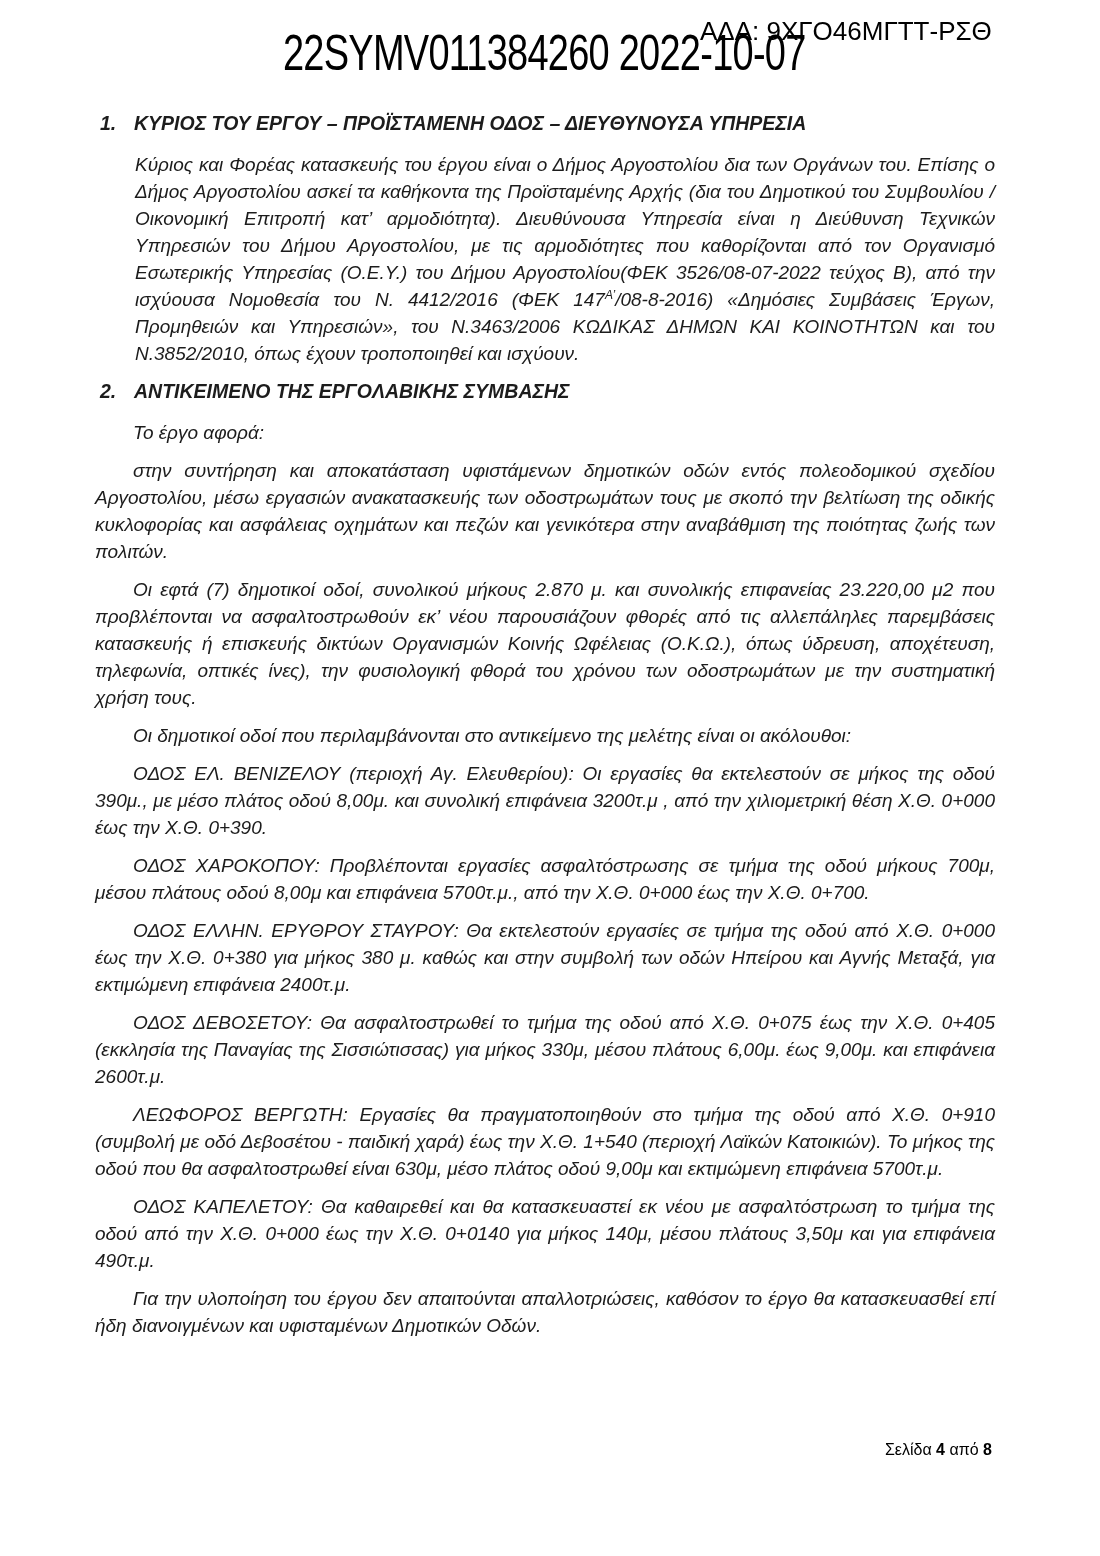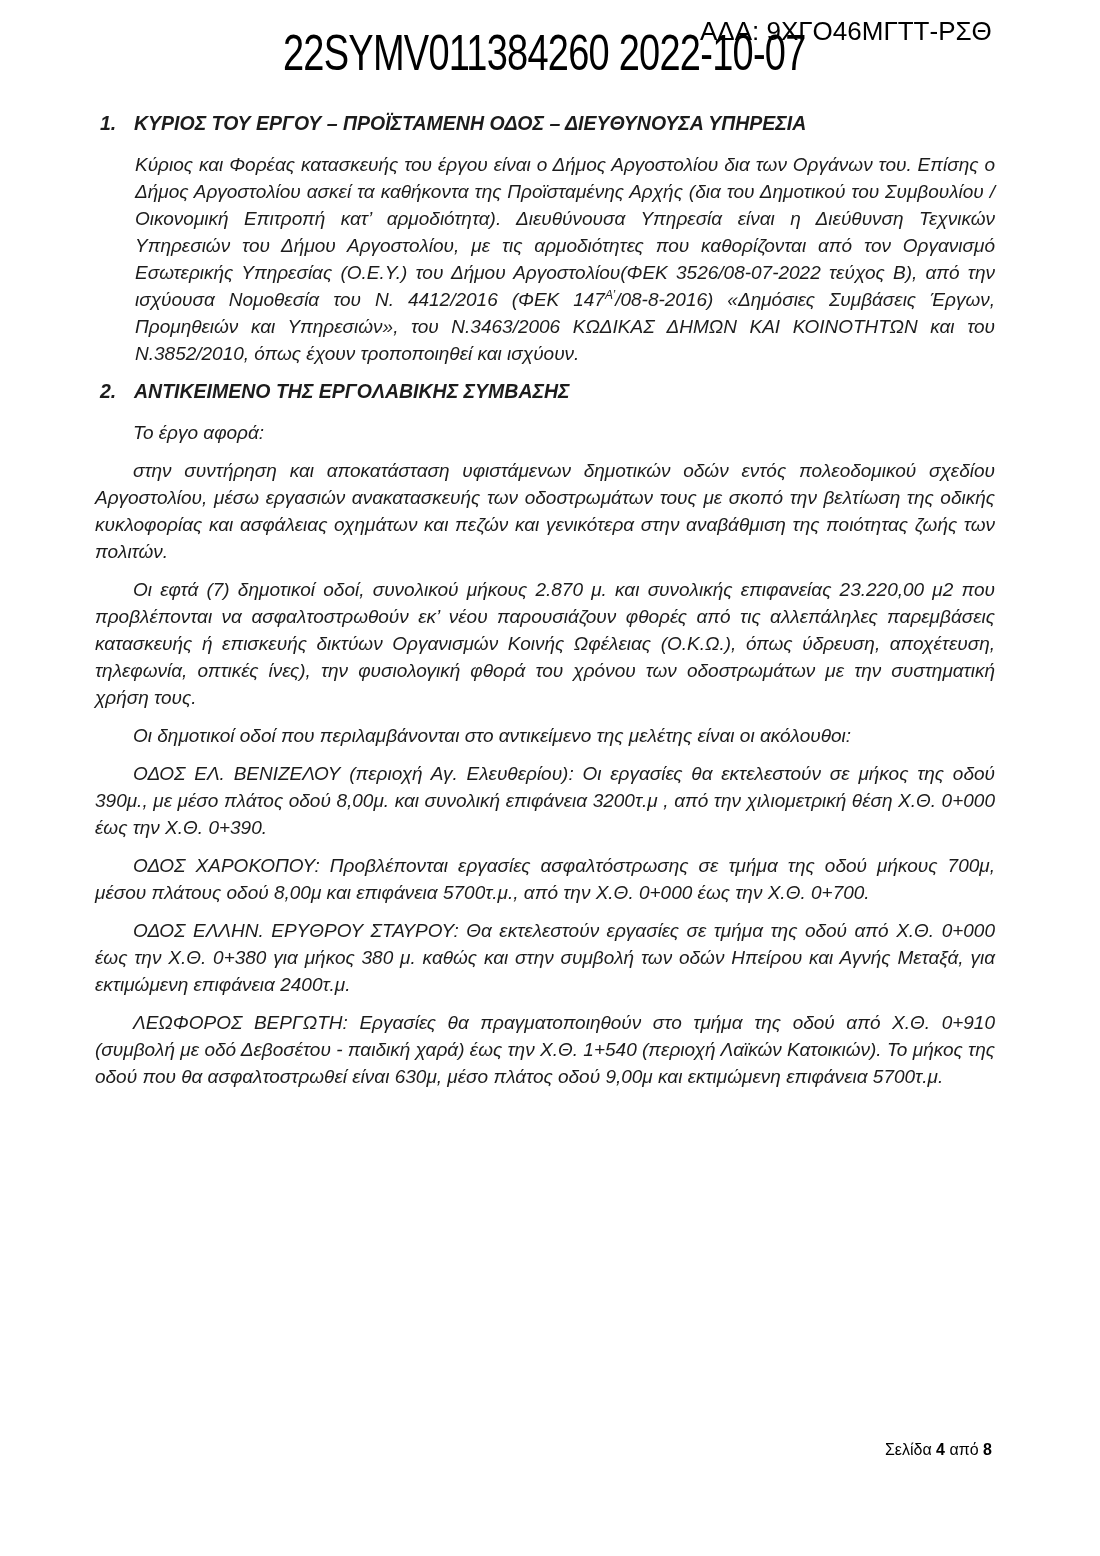--- a/index.html
+++ b/index.html
@@ -89,21 +89,24 @@
     </div>
 
     <p class="intro">Το έργο αφορά:</p>
 
     <p>στην συντήρηση και αποκατάσταση υφιστάμενων δημοτικών οδών εντός πολεοδομικού σχεδίου Αργοστολίου, μέσω εργασιών ανακατασκευής των οδοστρωμάτων τους με σκοπό την βελτίωση της οδικής κυκλοφορίας και ασφάλειας οχημάτων και πεζών και γενικότερα στην αναβάθμιση της ποιότητας ζωής των πολιτών.</p>
     <p>Οι εφτά (7) δημοτικοί οδοί, συνολικού μήκους 2.870 μ. και συνολικής επιφανείας 23.220,00 μ2 που προβλέπονται να ασφαλτοστρωθούν εκ’ νέου παρουσιάζουν φθορές από τις αλλεπάληλες παρεμβάσεις κατασκευής ή επισκευής δικτύων Οργανισμών Κοινής Ωφέλειας (Ο.Κ.Ω.), όπως ύδρευση, αποχέτευση, τηλεφωνία, οπτικές ίνες), την φυσιολογική φθορά του χρόνου των οδοστρωμάτων με την συστηματική χρήση τους.</p>
     <p>Οι δημοτικοί οδοί που περιλαμβάνονται στο αντικείμενο της μελέτης είναι οι ακόλουθοι:</p>
     <p>ΟΔΟΣ ΕΛ. ΒΕΝΙΖΕΛΟΥ (περιοχή Αγ. Ελευθερίου): Οι εργασίες θα εκτελεστούν σε μήκος της οδού 390μ., με μέσο πλάτος οδού 8,00μ. και συνολική επιφάνεια 3200τ.μ , από την χιλιομετρική θέση Χ.Θ. 0+000 έως την Χ.Θ. 0+390.</p>
     <p>ΟΔΟΣ ΧΑΡΟΚΟΠΟΥ: Προβλέπονται εργασίες ασφαλτόστρωσης σε τμήμα της οδού μήκους 700μ, μέσου πλάτους οδού 8,00μ και επιφάνεια 5700τ.μ., από την Χ.Θ. 0+000 έως την Χ.Θ. 0+700.</p>
     <p>ΟΔΟΣ ΕΛΛΗΝ. ΕΡΥΘΡΟΥ ΣΤΑΥΡΟΥ: Θα εκτελεστούν εργασίες σε τμήμα της οδού από Χ.Θ. 0+000 έως την Χ.Θ. 0+380 για μήκος 380 μ. καθώς και στην συμβολή των οδών Ηπείρου και Αγνής Μεταξά, για εκτιμώμενη επιφάνεια 2400τ.μ.</p>
+    <p>ΟΔΟΣ ΔΕΒΟΣΕΤΟΥ: Θα ασφαλτοστρωθεί το τμήμα της οδού από Χ.Θ. 0+075  έως την Χ.Θ. 0+405 (εκκλησία της Παναγίας της Σισσιώτισσας) για μήκος 330μ, μέσου πλάτους 6,00μ. έως 9,00μ. και επιφάνεια 2600τ.μ.</p>
     <p>ΛΕΩΦΟΡΟΣ ΒΕΡΓΩΤΗ: Εργασίες θα πραγματοποιηθούν στο τμήμα της οδού από Χ.Θ. 0+910 (συμβολή με οδό Δεβοσέτου - παιδική χαρά) έως την Χ.Θ. 1+540 (περιοχή Λαϊκών Κατοικιών). Το μήκος της οδού που θα ασφαλτοστρωθεί είναι 630μ, μέσο πλάτος οδού 9,00μ και εκτιμώμενη επιφάνεια 5700τ.μ.</p>
+    <p>ΟΔΟΣ ΚΑΠΕΛΕΤΟΥ: Θα καθαιρεθεί και θα κατασκευαστεί εκ νέου με ασφαλτόστρωση το τμήμα της οδού από την Χ.Θ. 0+000 έως την Χ.Θ. 0+0140 για μήκος 140μ, μέσου πλάτους 3,50μ και για επιφάνεια 490τ.μ.</p>
+    <p>Για την υλοποίηση του έργου δεν απαιτούνται απαλλοτριώσεις, καθόσον το έργο θα κατασκευασθεί επί ήδη διανοιγμένων και υφισταμένων Δημοτικών Οδών.</p>
 
   </div>
 
   <div class="footer">
     <span>Σελίδα</span>
     <b>4</b>
     <span>από</span>
     <b>8</b>
   </div>
 

